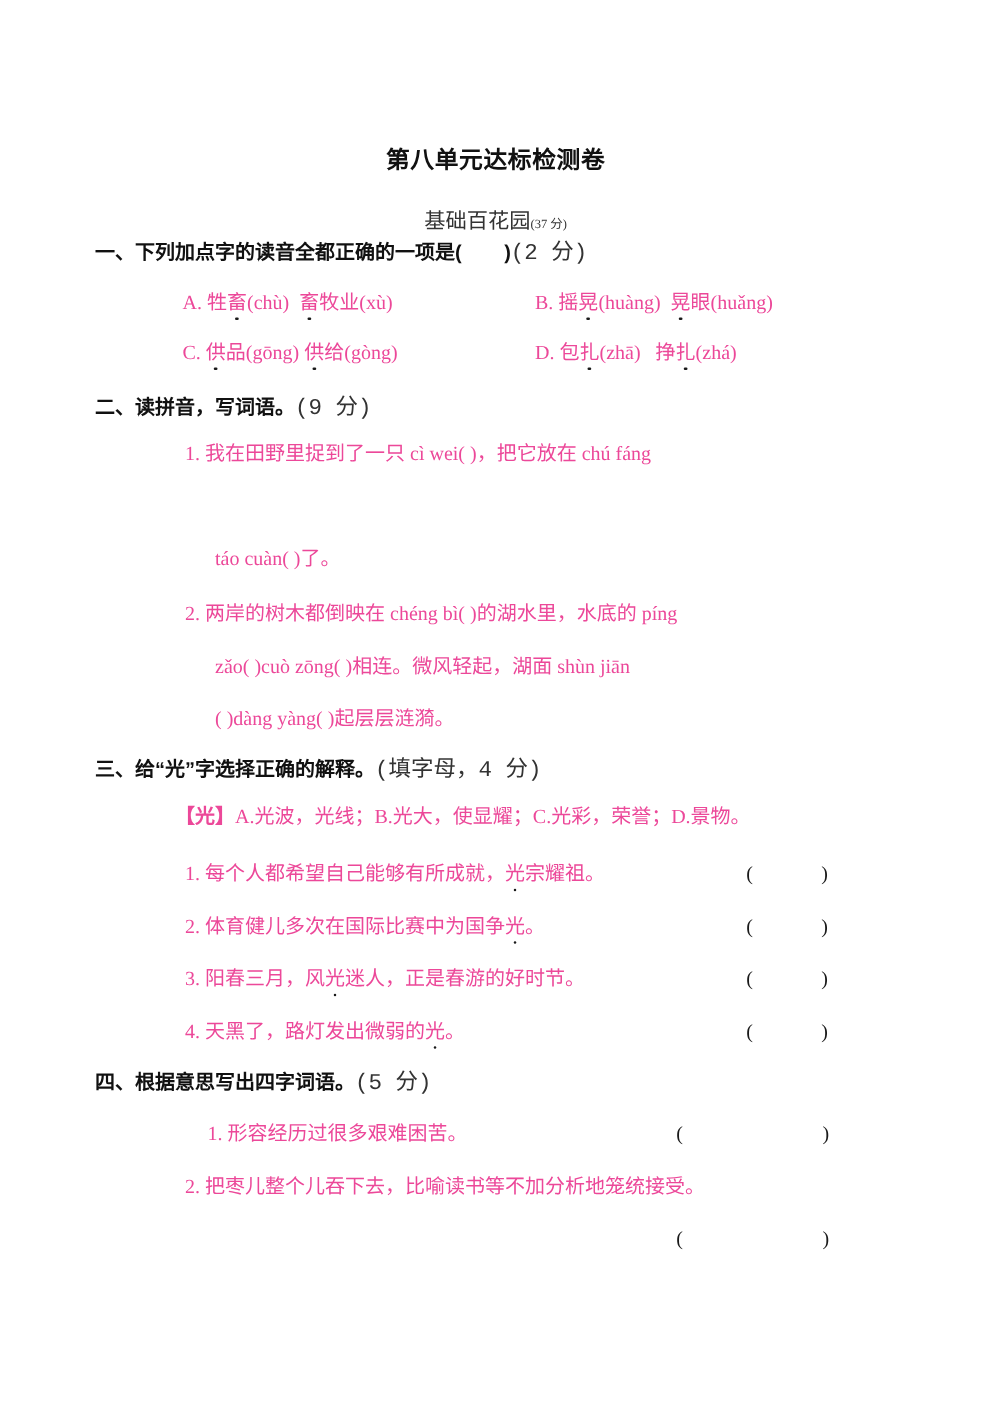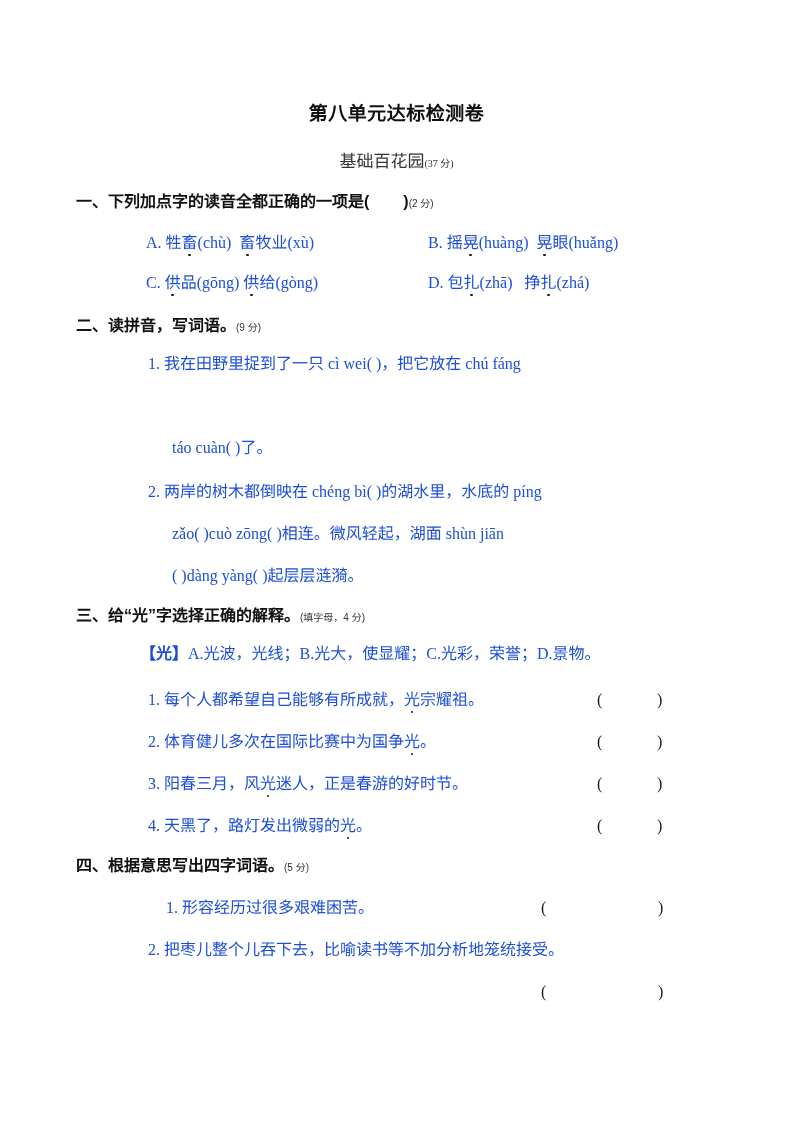--- a/index.html
+++ b/index.html
@@ -15,21 +15,21 @@
     font-family: "Liberation Serif", "DejaVu Serif", serif;
     color: #1a1a1a;
     overflow: hidden;
   }
 
   .page {
     position: relative;
     width: 793px;
     height: 865px;
     box-sizing: border-box;
-    padding: 1px 48px;
+    padding: 16px 48px;
   }
 
   
   .doc-title {
     text-align: center;
     font-family: "Liberation Sans", "DejaVu Sans", sans-serif;
     font-weight: bold;
     font-size: 19px;
     letter-spacing: 0.5px;
     margin: 0;
@@ -51,31 +51,31 @@
   .section-head {
     font-family: "Liberation Sans", "DejaVu Sans", sans-serif;
     font-weight: bold;
     font-size: 16px;
     color: #111;
     line-height: 1;
     margin: 0;
     padding-left: 14px;
   }
   .section-head .score {
-    font-family: Liberation Sans, sans-serif;
+    font-family: Liberation Mono, monospace;
     font-weight: normal;
-    font-size: 10px;
+    font-size: 18px;
     color: #333;
   }
 
   
   .line {
     font-size: 16px;
     line-height: 1;
-    color: #1d4ed8;
+    color: #ec4899;
     white-space: nowrap;
     margin: 0;
   }
 
   
   .abs { position: absolute; }
 
   
   .dot {
     position: relative;

